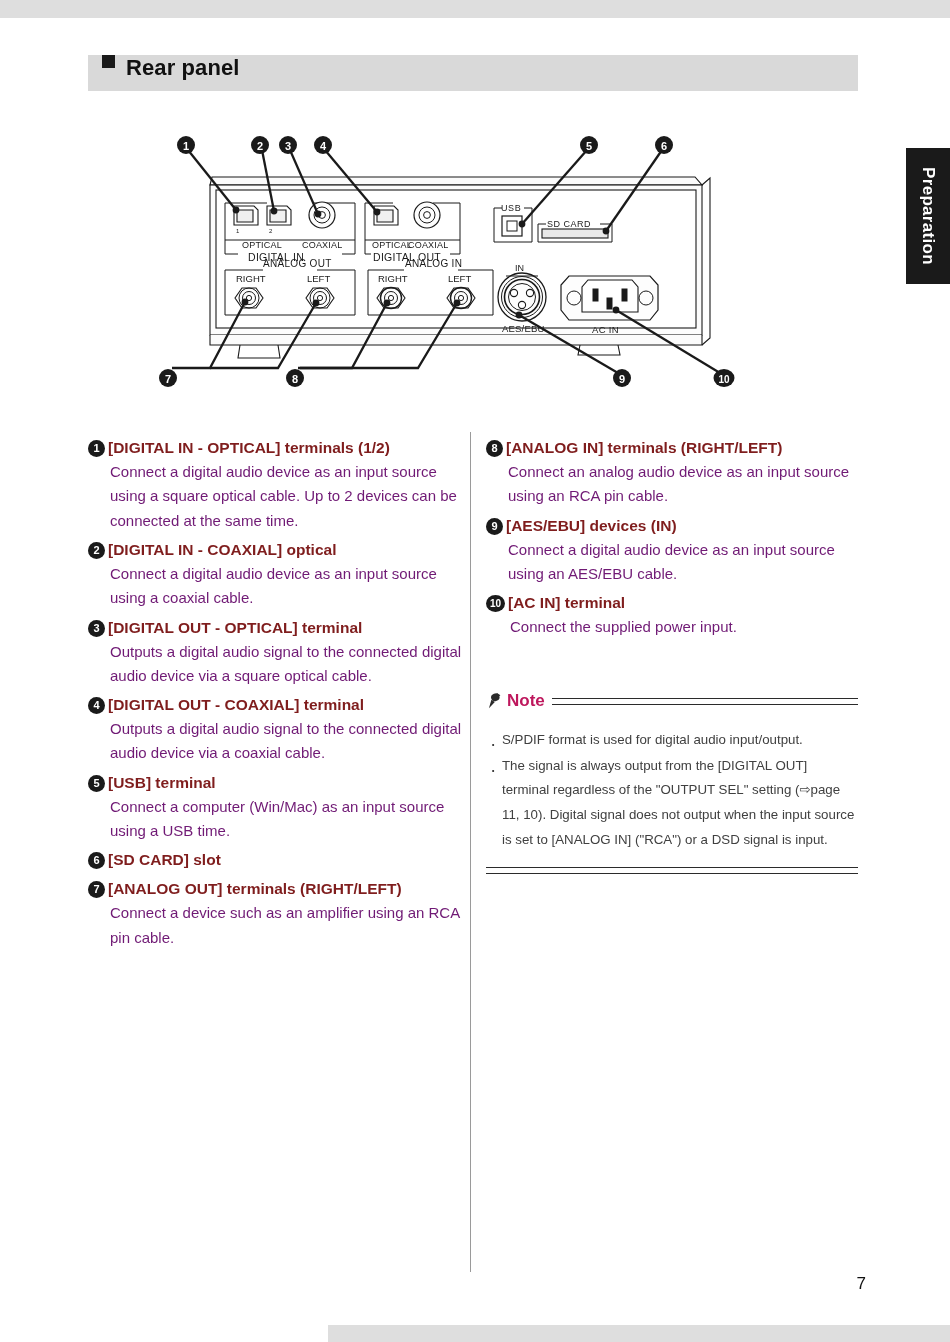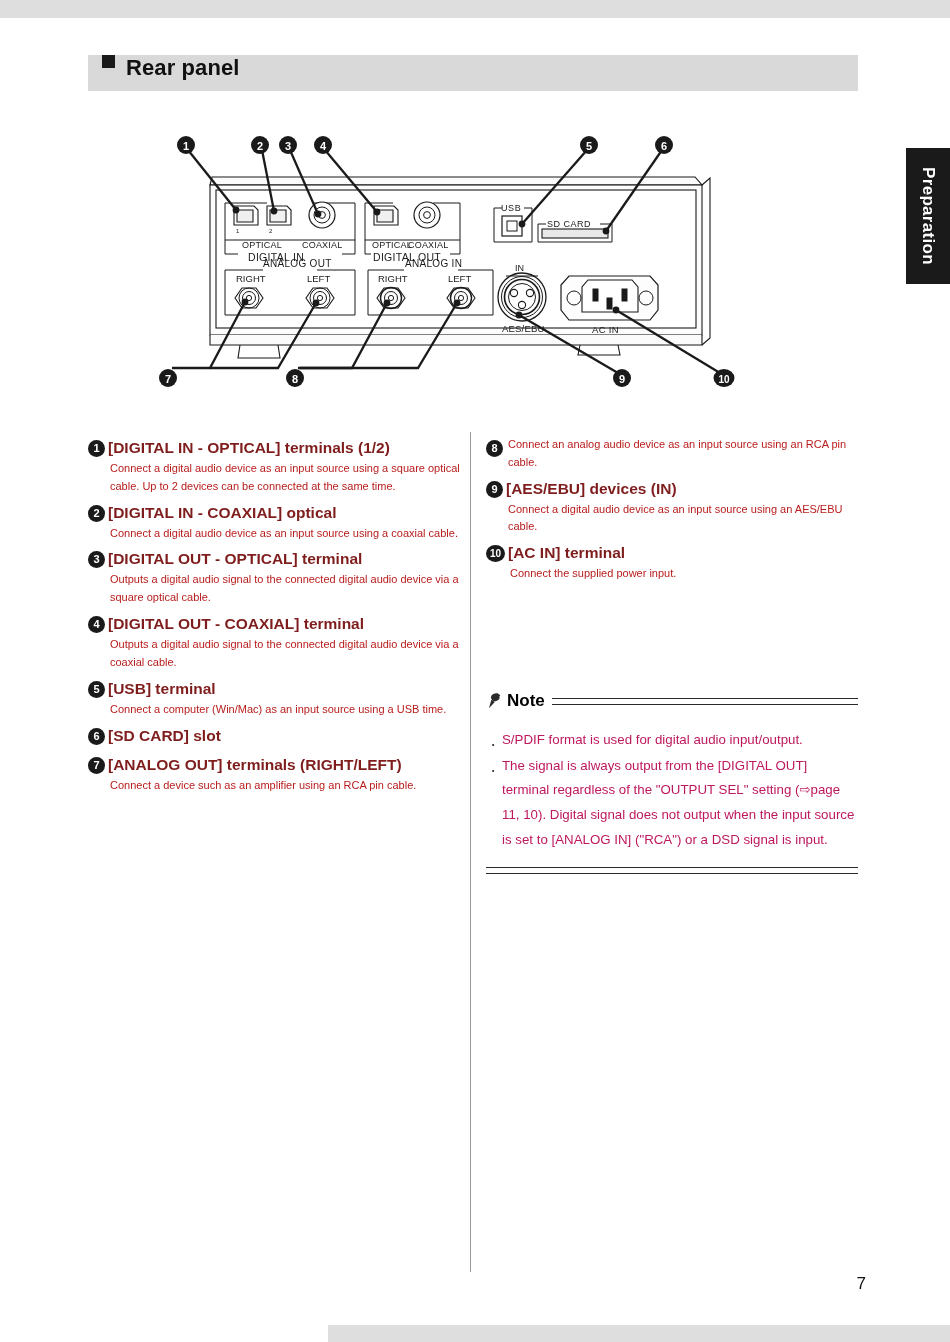--- a/index.html
+++ b/index.html
@@ -47,29 +47,29 @@
   .entry{margin-bottom:5px;display:flex;align-items:flex-start;}
   .bullet-num{
     flex:0 0 auto;width:17px;height:17px;border-radius:50%;
     background:#1a1a1a;color:#fff;font-size:11px;font-weight:bold;
     display:flex;align-items:center;justify-content:center;
     margin-top:4px;margin-right:3px;line-height:1;
   }
   .bullet-num.oval{width:19px;border-radius:50%/50%;font-size:10px;}
   .entry-body{flex:1 1 auto;}
   .entry-title{font-weight:bold;color:#7f1d1d;font-size:15.5px;line-height:1.55;}
-  .entry-desc{color:#b91c1c;font-size:11px;line-height:1.62;padding-left:2px;}
+  .entry-desc{color:#701a75;font-size:15px;line-height:1.62;padding-left:2px;}
 
   
   .note-wrap{position:absolute;left:486px;top:688px;width:372px;}
   .note-head{display:flex;align-items:center;height:26px;}
   .pin-icon{width:17px;height:18px;margin-right:4px;flex:0 0 auto;}
-  .note-title{font-size:17px;font-weight:bold;color:#000000;margin-right:7px;}
+  .note-title{font-size:17px;font-weight:bold;color:#be185d;margin-right:7px;}
   .note-rule{flex:1 1 auto;height:5px;border-top:1.4px solid #2b2b2b;border-bottom:1.4px solid #2b2b2b;}
-  .note-list{margin:14px 0 0 0;padding:0;list-style:none;font-size:13.3px;line-height:1.86;color:#be185d;}
+  .note-list{margin:14px 0 0 0;padding:0;list-style:none;font-size:13.3px;line-height:1.86;color:#404040;}
   .note-list li{position:relative;padding-left:16px;margin-bottom:1px;}
   .note-list li:before{content:"\00B7";position:absolute;left:4px;top:-2px;font-size:19px;color:#3f3f3f;}
   .note-bottom-rule{margin-top:14px;height:5px;border-top:1.4px solid #2b2b2b;border-bottom:1.4px solid #2b2b2b;}
 
   .page-num{position:absolute;right:84px;bottom:48px;font-size:17px;color:#111;}
 </style>
 </head>
 <body>
 
 <div class="band-top"></div>
@@ -353,20 +353,21 @@
     </div>
   </div>
 
 </div>
 
 <div class="col col-right">
 
   <div class="entry">
     <div class="bullet-num">8</div>
     <div class="entry-body">
+      <div class="entry-title">[ANALOG IN] terminals (RIGHT/LEFT)</div>
       <div class="entry-desc">Connect an analog audio device as an input source using an RCA pin cable.</div>
     </div>
   </div>
 
   <div class="entry">
     <div class="bullet-num">9</div>
     <div class="entry-body">
       <div class="entry-title">[AES/EBU] devices (IN)</div>
       <div class="entry-desc">Connect a digital audio device as an input source using an AES/EBU cable.</div>
     </div>

